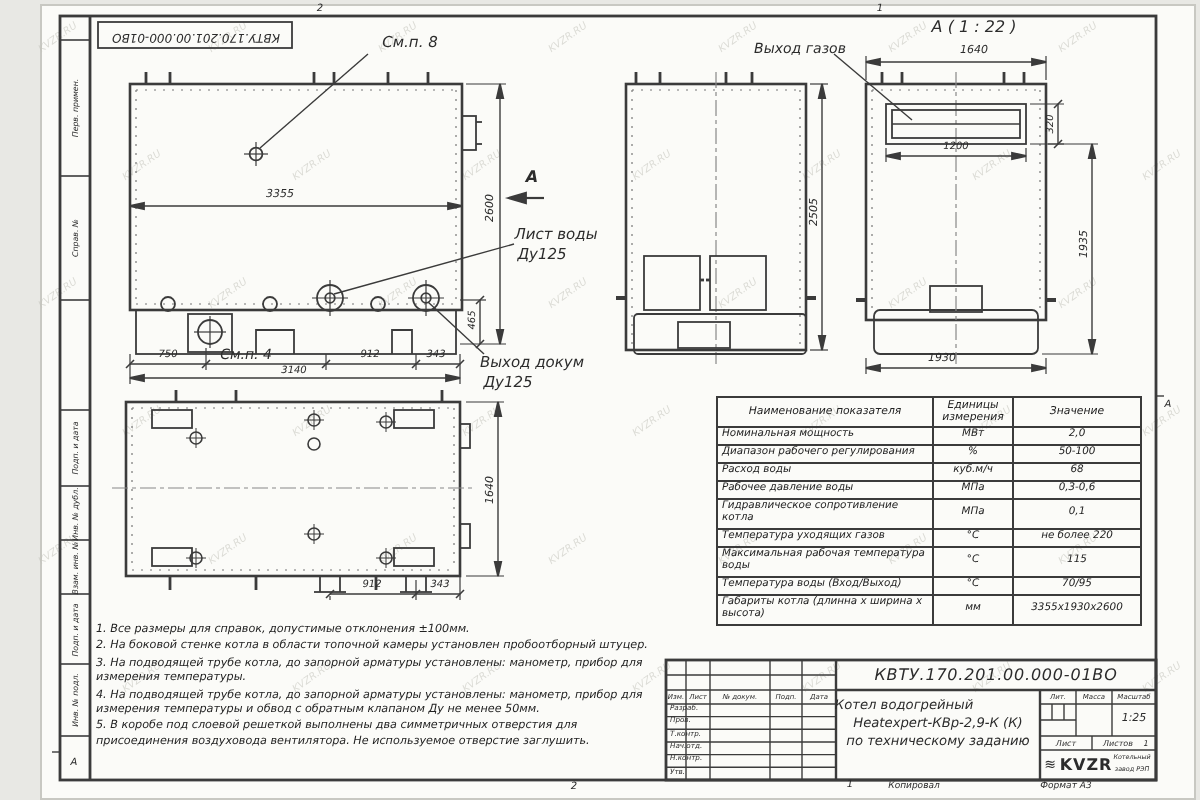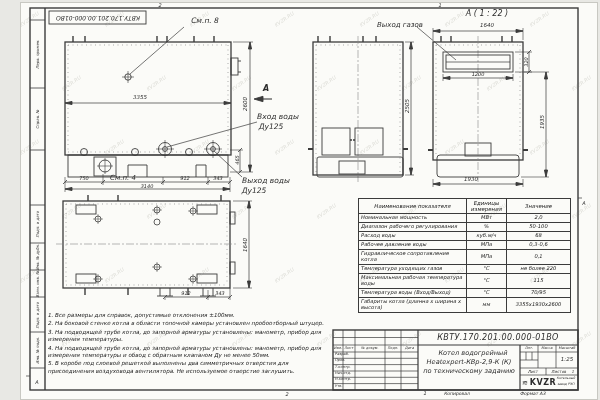--- a/index.html
+++ b/index.html
@@ -387,23 +387,23 @@
   <div class="lbl rot" style="left:37.5px;top:224px;font-size:3.9px;">Подп. и дата</div>
   <div class="lbl rot" style="left:37.5px;top:256.5px;font-size:3.9px;">Инв. № дубл.</div>
   <div class="lbl rot" style="left:37.5px;top:283.5px;font-size:3.9px;">Взам. инв. №</div>
   <div class="lbl rot" style="left:37.5px;top:314.5px;font-size:3.9px;">Подп. и дата</div>
   <div class="lbl rot" style="left:37.5px;top:350px;font-size:3.9px;">Инв. № подл.</div>
 
   <div class="lbl f75" style="left:205px;top:21px;">См.п. 8</div>
   <div class="lbl f7" style="left:123px;top:178px;">См.п. 4</div>
   <div class="lbl f8 bold" style="left:266px;top:89px;">А</div>
   <div class="lbl f8" style="left:487px;top:14px;">А ( 1 : 22 )</div>
-  <div class="lbl f75" style="left:278px;top:117px;">Вход воды</div>
+  <div class="lbl f75" style="left:278px;top:117px;">Лист воды</div>
   <div class="lbl f75" style="left:271px;top:127px;">Ду125</div>
-  <div class="lbl f75" style="left:266px;top:181px;">Выход воды</div>
+  <div class="lbl f75" style="left:266px;top:181px;">Выход докум</div>
   <div class="lbl f75" style="left:254px;top:191px;">Ду125</div>
   <div class="lbl f7" style="left:400px;top:25px;">Выход газов</div>
 
   <div class="lbl f55" style="left:140px;top:98px;">3355</div>
   <div class="lbl rot f55" style="left:246px;top:104px;">2600</div>
   <div class="lbl rot f5" style="left:236.5px;top:160px;">465</div>
   <div class="lbl f5" style="left:84px;top:178px;">750</div>
   <div class="lbl f5" style="left:185px;top:178px;">912</div>
   <div class="lbl f5" style="left:218px;top:178px;">343</div>
   <div class="lbl f5" style="left:147px;top:185.5px;">3140</div>
@@ -481,21 +481,21 @@
   <tr>
         <td class="n">Габариты котла (длинна х ширина х высота)</td>
         <td class="c">мм</td>
         <td class="c">3355х1930х2600</td>
       </tr>
 </tbody>
   </table>
 
 <div class="stamp">
   <div class="lbl f8" style="left:165px;top:7.5px;letter-spacing:0.4px;">КВТУ.170.201.00.000-01ВО</div>
-  <div class="lbl" style="left:140px;top:22.5px;font-size:6.6px;">Котел водогрейный</div>
+  <div class="lbl" style="left:119px;top:22.5px;font-size:6.6px;">Котел водогрейный</div>
   <div class="lbl" style="left:136px;top:31.5px;font-size:6.6px;">Heatexpert-КВр-2,9-К (К)</div>
   <div class="lbl" style="left:136px;top:41px;font-size:6.6px;">по техническому заданию</div>
 
   <div class="lbl" style="left:5px;top:18.5px;font-size:3.5px;">Изм.</div>
   <div class="lbl" style="left:16px;top:18.5px;font-size:3.5px;">Лист</div>
   <div class="lbl" style="left:37px;top:18.5px;font-size:3.5px;">№ докум.</div>
   <div class="lbl" style="left:60px;top:18.5px;font-size:3.5px;">Подп.</div>
   <div class="lbl" style="left:76.5px;top:18.5px;font-size:3.5px;">Дата</div>
 
   <div class="lbl-left" style="left:2px;top:25.1px;font-size:3.6px;">Разраб.</div>

